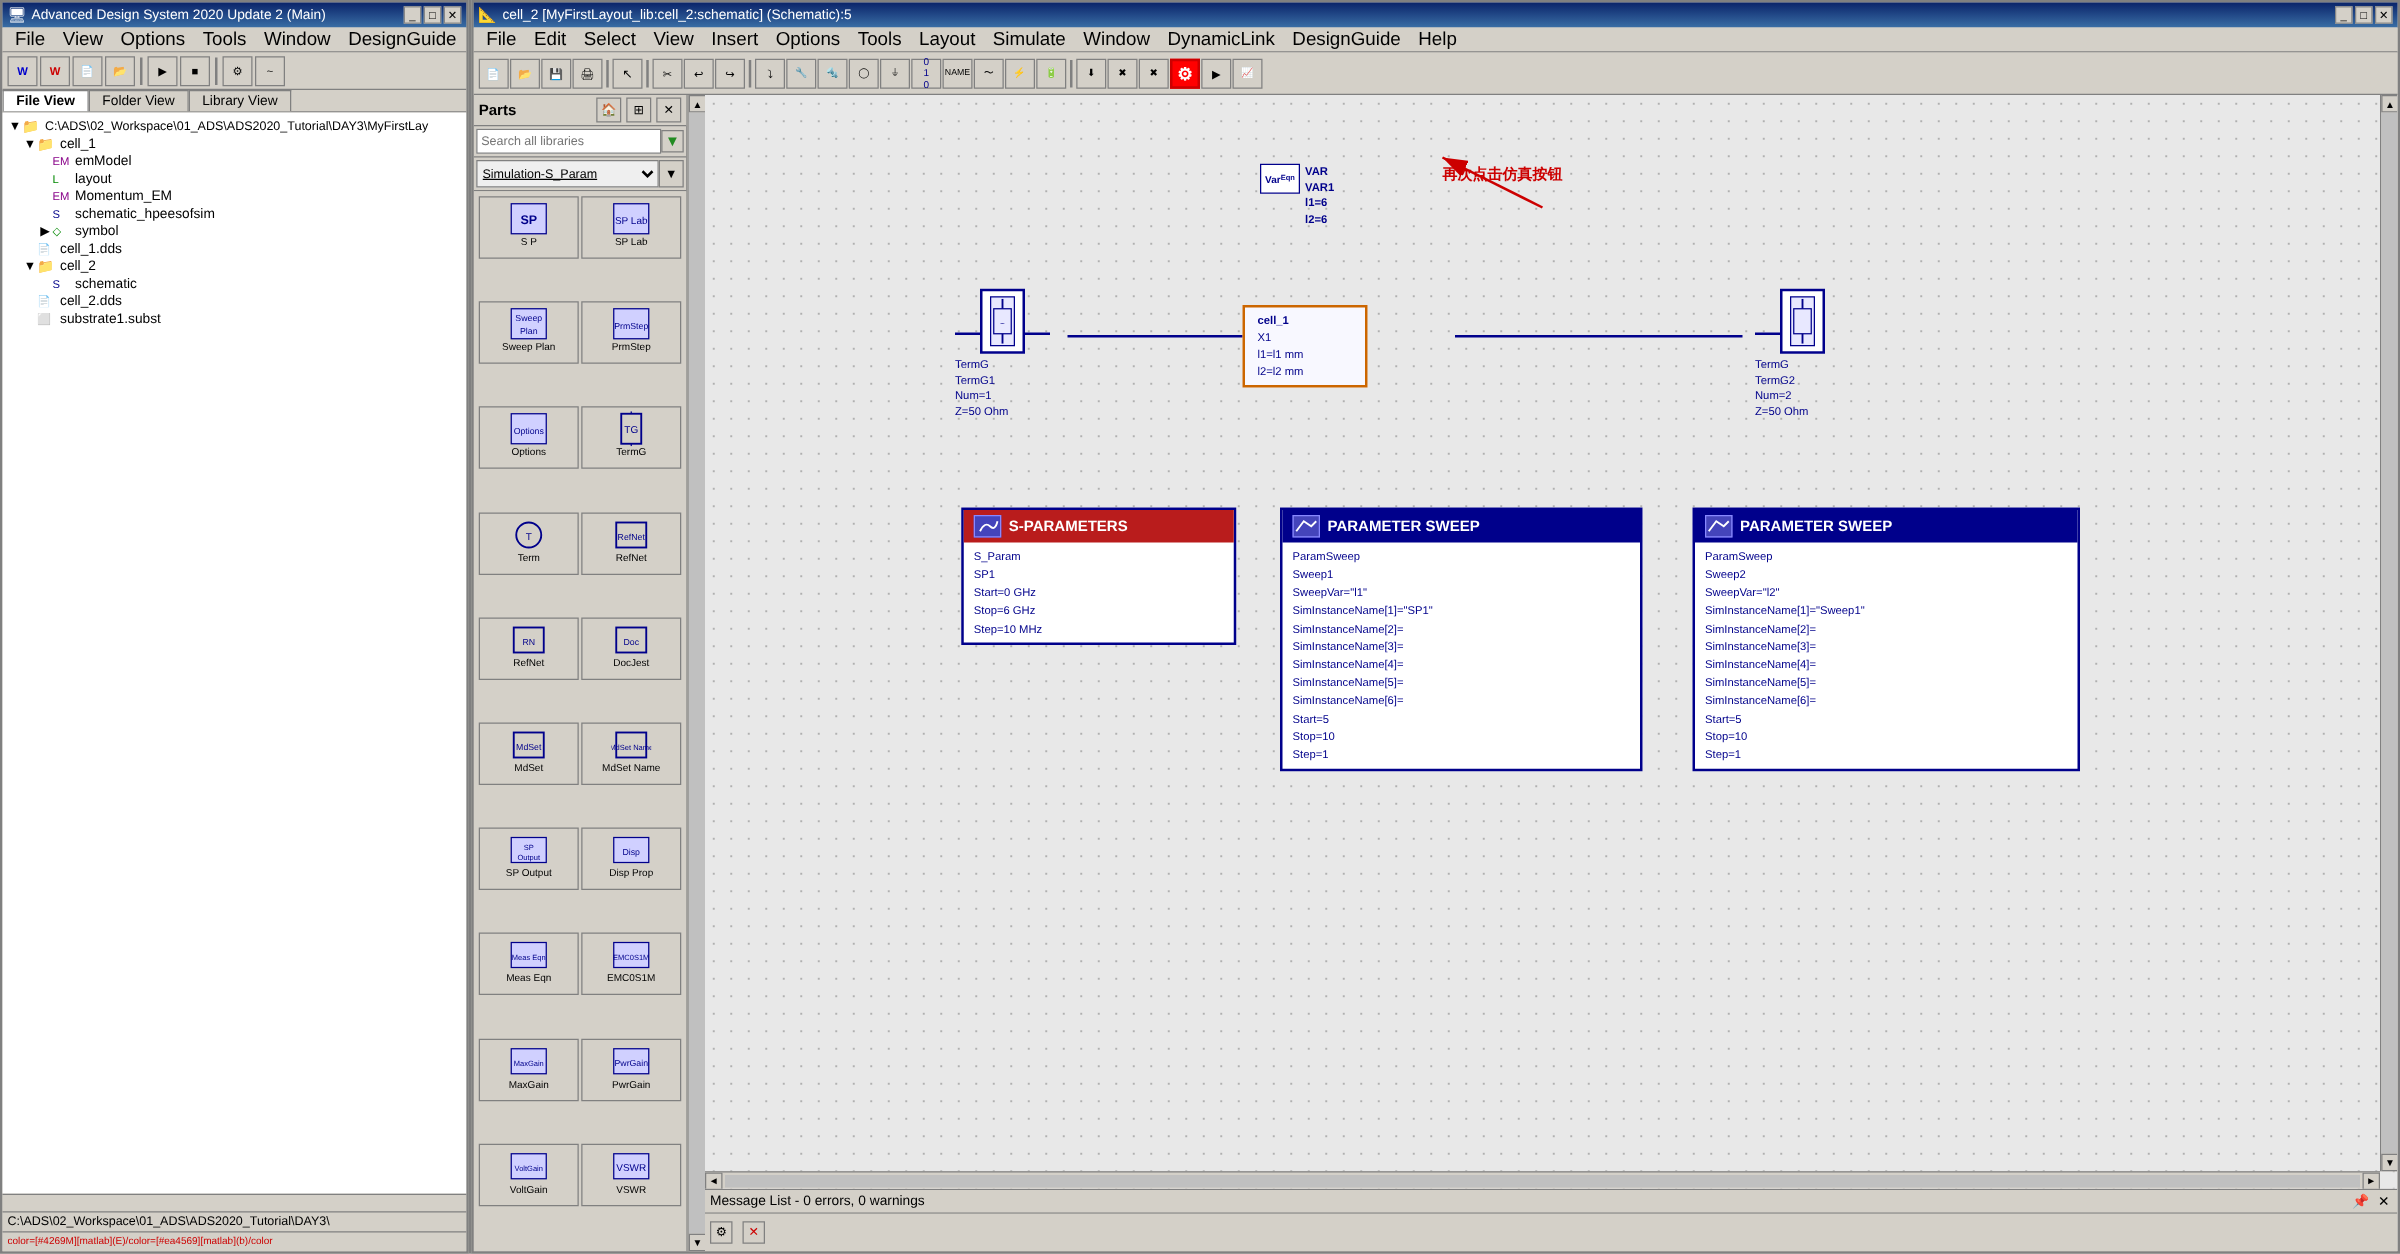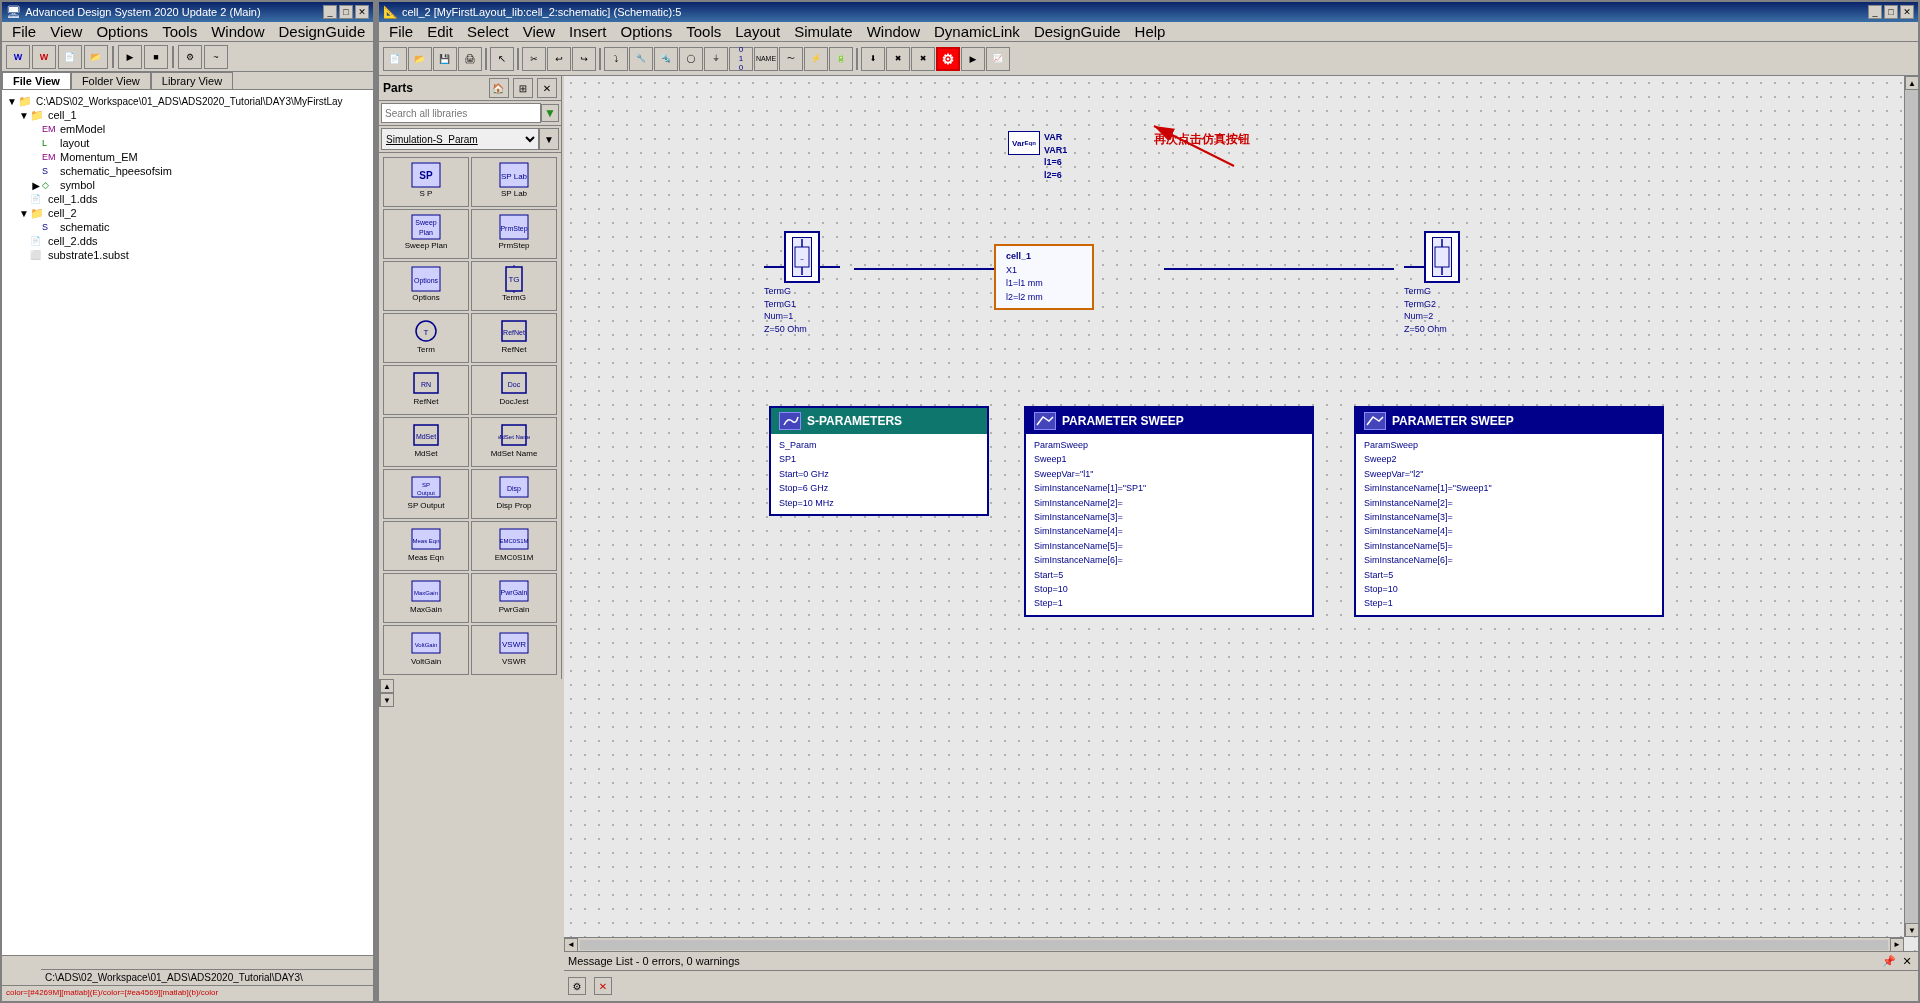--- a/index.html
+++ b/index.html
@@ -162,21 +162,21 @@
       display: flex;
       align-items: center;
       justify-content: space-between;
       padding: 0 8px;
       height: 20px;
       font-size: 10px;
     }
 
     .parts-panel-outer {
       display: flex;
-      flex-direction: column;
+      flex-direction: row;
       width: 185px;
     }
   </style>
 </head>
 <body>
 
 <div style="display:flex; flex-direction:row; width:1920px; height:1003px; background:#808080; gap:2px;">
 
   <div style="width:375px; display:flex; flex-direction:column; background:#d4d0c8; border: 2px solid #808080;">
 
@@ -291,21 +291,21 @@
       </div>
       <div class="tree-item">
         <span class="tree-indent" style="width:12px;display:inline-block;"></span>
         <span class="tree-expander"></span>
         <span class="tree-icon" style="color:#888800;font-size:9px;">⬜</span>
         <span>substrate1.subst</span>
       </div>
     </div>
     <div class="h-scroll"></div>
 
-    <div style="padding:2px 4px; font-size:10px; background:#d4d0c8; border-top:1px solid #808080;margin-left:39px;">
+    <div style="padding:2px 4px; font-size:10px; background:#d4d0c8; border-top:1px solid #808080;">
       <span>C:\ADS\02_Workspace\01_ADS\ADS2020_Tutorial\DAY3\</span>
     </div>
 
     <div style="height:16px; background:#d4d0c8; border-top:1px solid #808080; font-size:8px; padding:2px 4px; color:#cc0000;">
       color=[#4269M][matlab](E)/color=[#ea4569][matlab](b)/color
     </div>
   </div>
 
   <div style="flex:1; display:flex; flex-direction:column; background:#d4d0c8; border:2px solid #808080;">
 
@@ -707,21 +707,21 @@
             <div style="color:#00008B; font-size:9px; margin-top:2px; line-height:1.4;">
               <div>TermG</div>
               <div>TermG2</div>
               <div>Num=2</div>
               <div>Z=50 Ohm</div>
             </div>
           </div>
 
           <div style="position:absolute; top:330px; left:205px; width:220px;">
             <div style="border:2px solid #00008B; background:white;">
-              <div style="background:#0f766e; color:white; display:flex; align-items:center; gap:6px; padding:4px 8px;">
+              <div style="background:#b91c1c; color:white; display:flex; align-items:center; gap:6px; padding:4px 8px;">
                 <div style="width:22px; height:18px; background:#4444bb; border:1px solid #8888ff; display:flex; align-items:center; justify-content:center; font-size:7px; color:white;">
                   <svg width="20" height="16" viewBox="0 0 20 16">
                     <rect x="1" y="1" width="18" height="14" fill="#4444bb"></rect>
                     <path d="M4 12 Q8 4 12 8 Q16 12 18 4" stroke="white" stroke-width="1.5" fill="none"></path>
                   </svg>
                 </div>
                 <span style="font-weight:bold; font-size:12px;">S-PARAMETERS</span>
               </div>
               <div style="padding:4px 8px; font-size:9px; color:#00008B; line-height:1.6;">
                 <div>S_Param</div>

